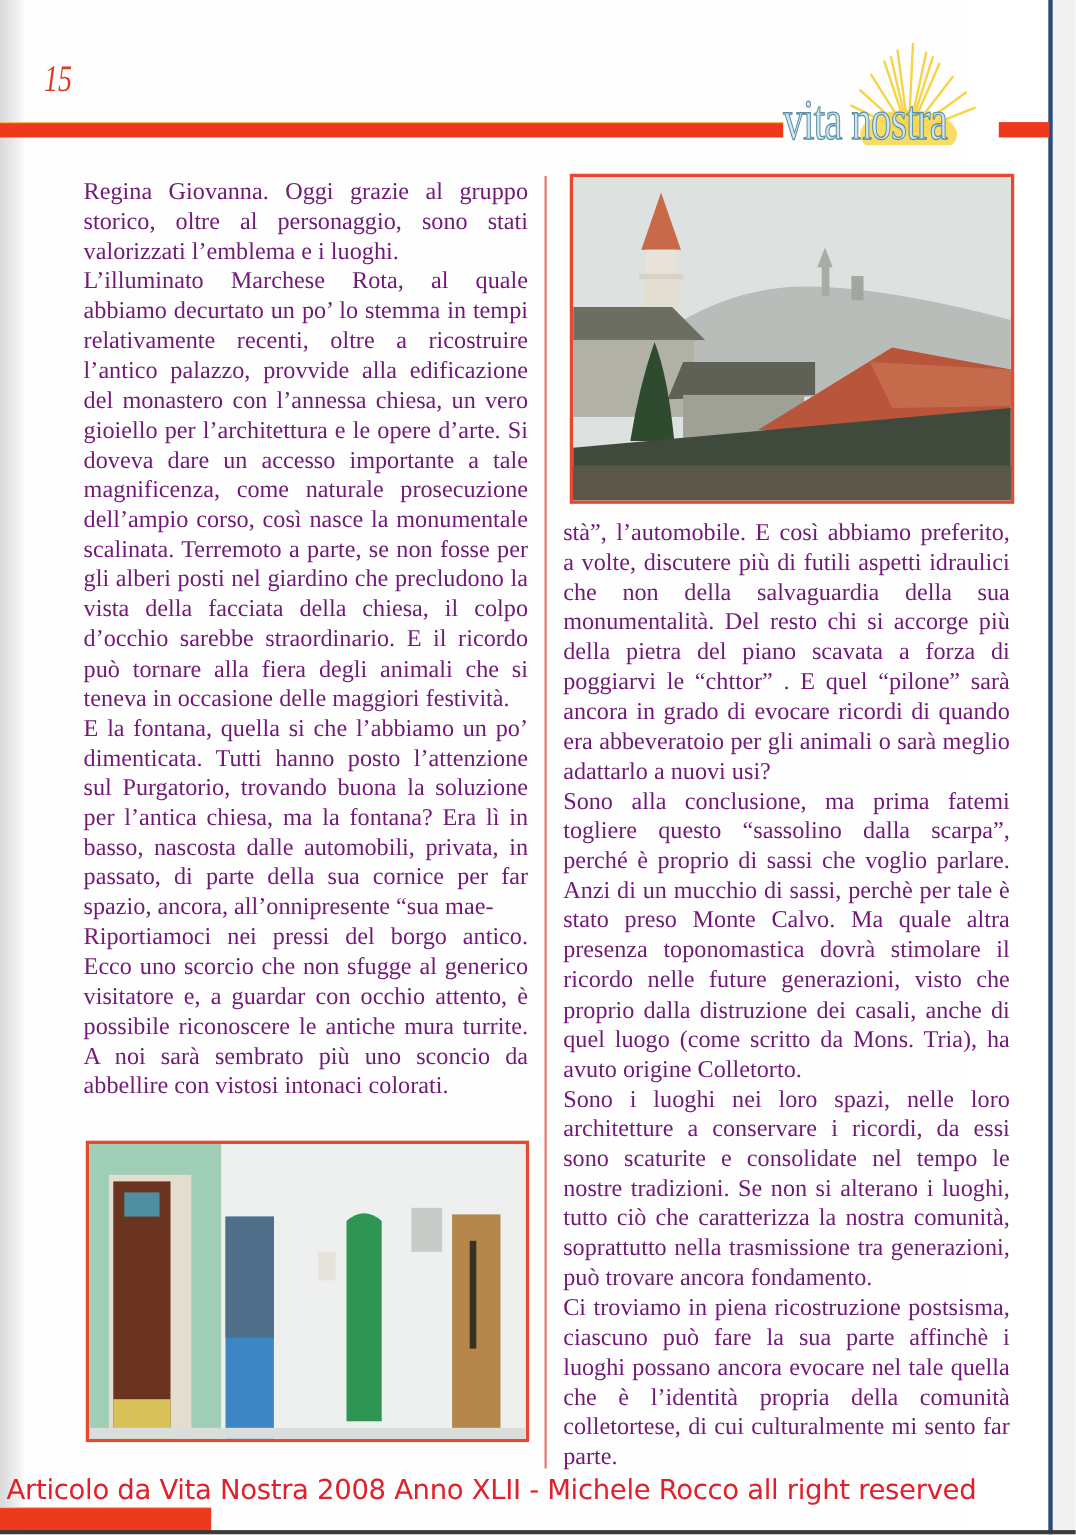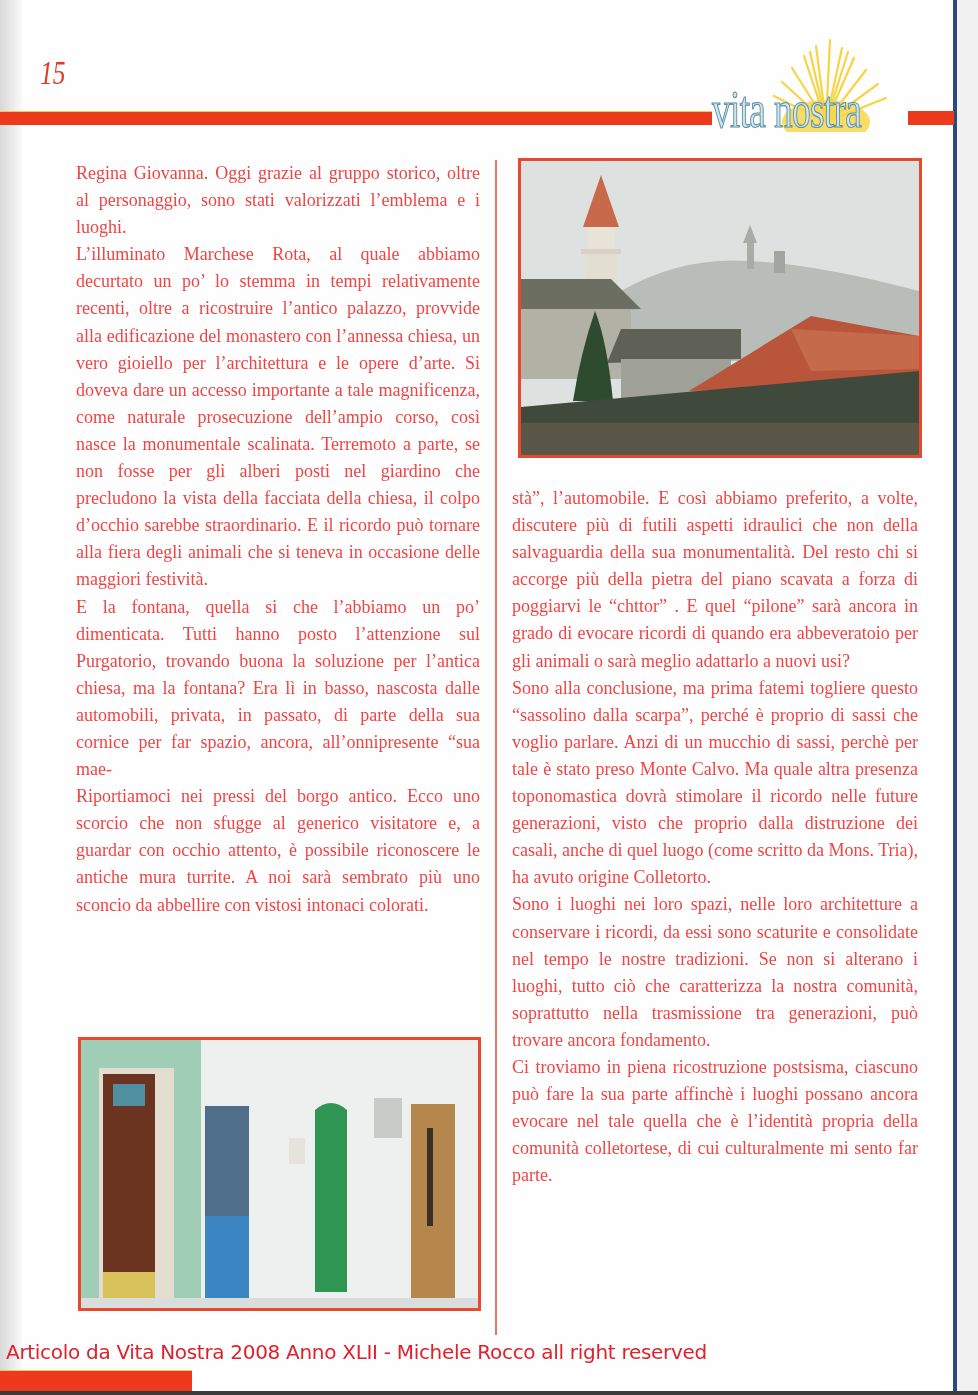--- a/index.html
+++ b/index.html
@@ -21,33 +21,33 @@
   .header-bar { position: absolute; left: 0; top: 111px; width: 712px; height: 14px; background: #ee3a1c;
     border-top: 1px solid #f7c35a; }
   .header-bar-right { position: absolute; left: 908px; top: 111px; width: 46px; height: 14px; background: #ee3a1c; }
 
   .logo { position: absolute; left: 708px; top: 36px; width: 196px; height: 96px; }
   .logo svg { position: absolute; left: 0; top: 0; }
   .logo-text { position: absolute; left: 4px; top: 48px; width: 196px; font-family: "Liberation Serif", serif;
     font-size: 52px; line-height: 52px; color: #cfe6ee; letter-spacing: -1px;
     -webkit-text-stroke: 1.2px #5d8fa3; transform: scaleX(0.72); transform-origin: left top; white-space: nowrap; }
 
-  .col { position: absolute; font-size: 18px; line-height: 27.1px; text-align: justify; color: #ef4444; }
+  .col { position: absolute; font-size: 22px; line-height: 27.1px; text-align: justify; color: #701a75; }
   .col p { text-align: justify; text-align-last: left; }
   .col-left { left: 76px; top: 160px; width: 404px; }
-  .col-right { left: 512px; top: 485px; width: 406px; }
+  .col-right { left: 512px; top: 470px; width: 406px; }
 
   .col-divider { position: absolute; left: 495px; top: 160px; width: 2px; height: 1175px; background: #e2776a; }
 
   .photo { position: absolute; border: 3px solid #e8492e; overflow: hidden; }
   .photo-town { left: 518px; top: 158px; width: 404px; height: 300px; background: #dfe3e1; }
   .photo-doors { left: 78px; top: 1037px; width: 403px; height: 274px; background: #f2f3f1; }
 
   .footer-credit { position: absolute; left: 6px; top: 1340px; width: 940px; font-family: "DejaVu Sans", sans-serif;
-    font-size: 20px; color: #e0202a; white-space: nowrap; letter-spacing: -0.3px; }
+    font-size: 25px; color: #e0202a; white-space: nowrap; letter-spacing: -0.3px; }
   .footer-block { position: absolute; left: 0; top: 1370px; width: 192px; height: 22px; background: #ee3a1c;
     border-top: 1px solid #f7c35a; }
   .bottom-edge { position: absolute; left: 0; top: 1391px; width: 978px; height: 4px; background: #3b3b3b; }
 </style>
 </head>
 <body>
 
 <div class="page">
   <div class="spine-shadow"></div>
   <div class="right-edge-shade"></div>

